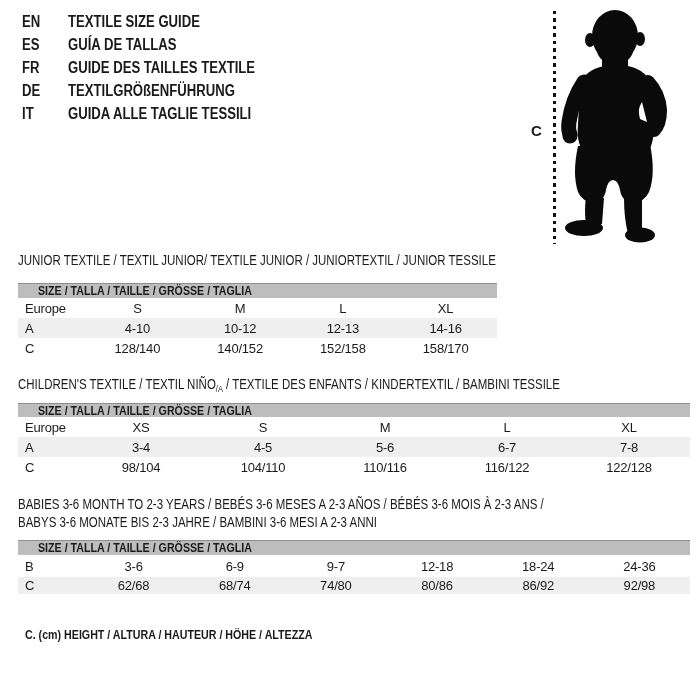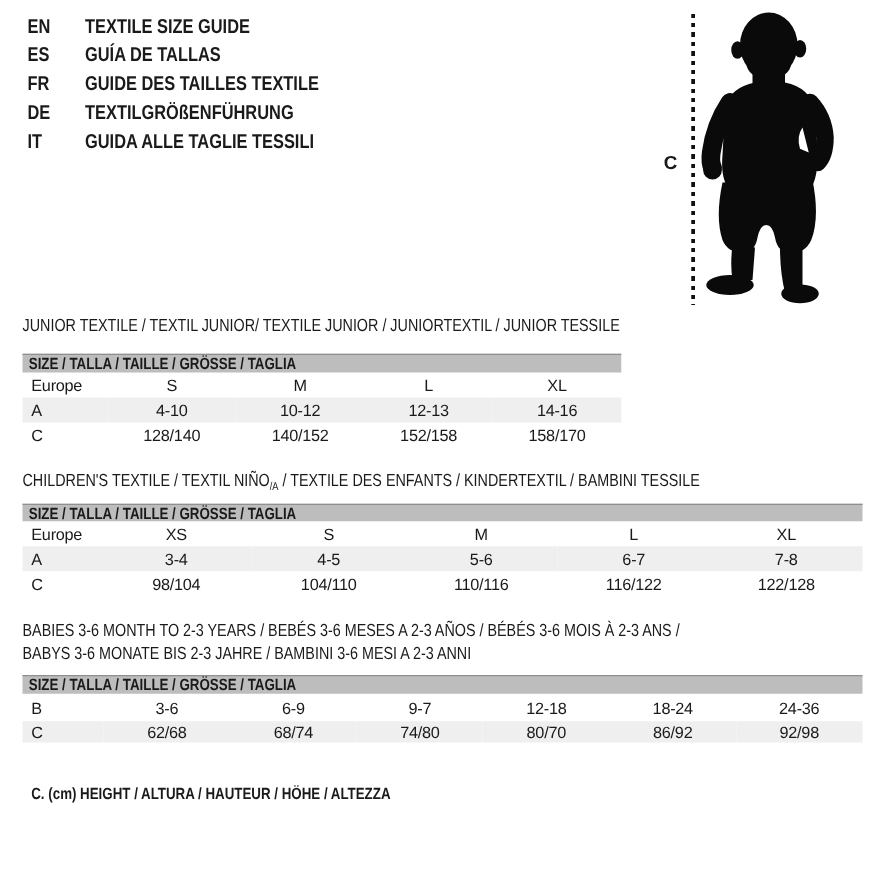--- a/index.html
+++ b/index.html
@@ -32,21 +32,21 @@
   .sec-junior   { top:252px; width:479px; }
   .sec-children { top:376px; width:672px; }
   .sec-babies   { top:496px; width:672px; }
   .section-title { position:absolute; left:0; top:0; font-size:14px; font-weight:normal; line-height:16px; white-space:nowrap; }
   .title-line2 { top:18px; }
   .sub-s { font-size:9px; vertical-align:-3px; }
 
   .size-bar {
     position:absolute; left:0; width:100%;
     background:#bdbdbd; border-top:1px solid #8f8f8f;
-    font-size:13px; font-weight:bold; padding-left:5px;
+    font-size:13px; font-weight:bold; padding-left:20px;
   }
   .sec-junior .size-bar   { top:31px; height:15px; line-height:14px; }
   .sec-children .size-bar { top:27px; height:14px; line-height:13px; }
   .sec-babies .size-bar   { top:44px; height:15px; line-height:14px; }
 
   table.size-table {
     position:absolute; left:0; border-collapse:collapse; table-layout:fixed; width:100%;
   }
   .sec-junior   table.size-table { top:46px; }
   .sec-children table.size-table { top:41px; }
@@ -216,21 +216,21 @@
       <td>9-7</td>
       <td>12-18</td>
       <td>18-24</td>
       <td>24-36</td>
     </tr>
     <tr class="r1 shaded">
       <td class="lbl">C</td>
       <td>62/68</td>
       <td>68/74</td>
       <td>74/80</td>
-      <td>80/70</td>
+      <td>80/86</td>
       <td>86/92</td>
       <td>92/98</td>
     </tr>
   </tbody>
     </table>
 </div>
 
 <div class="footnotes">
   <div class="footnote"><span class="cond">C. (cm) HEIGHT / ALTURA / HAUTEUR / HÖHE / ALTEZZA</span></div>
 </div>

